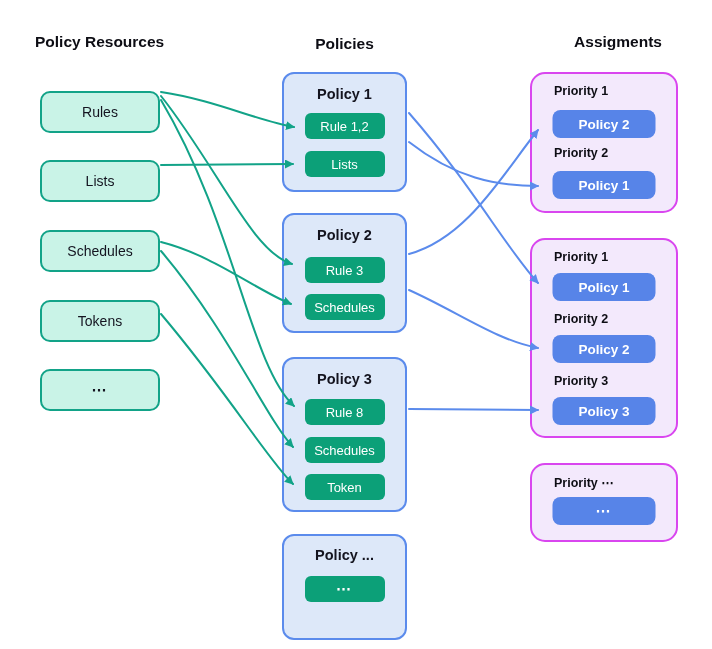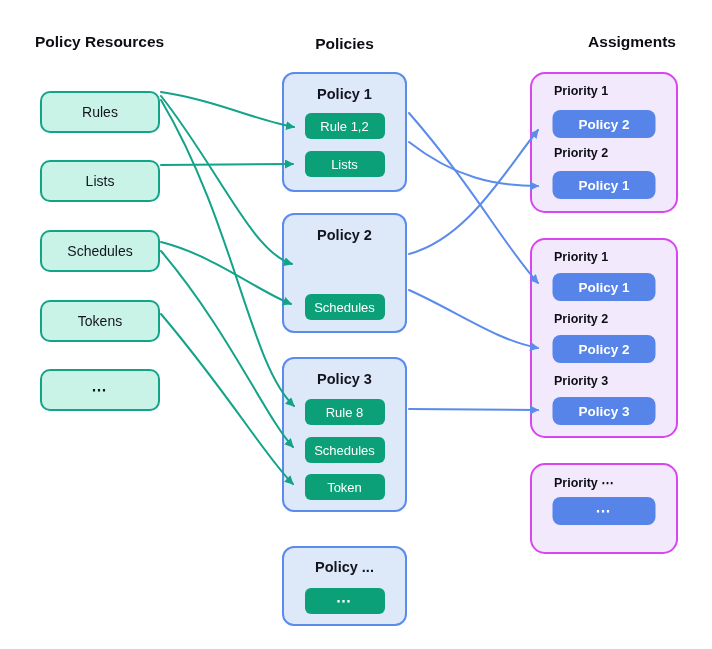--- a/index.html
+++ b/index.html
@@ -50,68 +50,69 @@
 
   svg.wires{position:absolute;left:0;top:0;z-index:2;pointer-events:none;}
 </style>
 </head>
 <body>
 
 <div class="canvas">
 
   <div class="hdr" style="left:35px;top:33px">Policy Resources</div>
   <div class="hdr center" style="left:282px;width:125px;top:35px">Policies</div>
-  <div class="hdr center" style="left:558px;width:148px;top:33px">Assigments</div>
+  <div class="hdr center" style="left:544px;width:148px;top:33px">Assigments</div>
 
   <div class="res-box" style="top:75px">Rules</div>
   <div class="res-box" style="top:144px">Lists</div>
   <div class="res-box" style="top:214px">Schedules</div>
   <div class="res-box" style="top:284px">Tokens</div>
   <div class="res-box dots" style="top:353px">⋯</div>
 
   <div class="pgroup" style="top:72px;height:120px">
     <div class="ptitle" style="top:12px">Policy 1</div>
     <div class="chip-green" style="top:39px">Rule 1,2</div>
     <div class="chip-green" style="top:77px">Lists</div>
   </div>
 
   <div class="pgroup" style="top:213px;height:120px">
     <div class="ptitle" style="top:12px">Policy 2</div>
+    <div class="chip-green" style="top:42px">Rule 3</div>
     <div class="chip-green" style="top:79px">Schedules</div>
   </div>
 
   <div class="pgroup" style="top:357px;height:155px">
     <div class="ptitle" style="top:12px">Policy 3</div>
     <div class="chip-green" style="top:40px">Rule 8</div>
     <div class="chip-green" style="top:78px">Schedules</div>
     <div class="chip-green" style="top:115px">Token</div>
   </div>
 
-  <div class="pgroup" style="top:546px;height:80px">
+  <div class="pgroup" style="top:534px;height:106px">
     <div class="ptitle" style="top:11px">Policy ...</div>
     <div class="chip-green dots" style="top:40px">⋯</div>
   </div>
 
   <div class="agroup" style="top:72px;height:141px">
     <div class="prio" style="top:10px">Priority 1</div>
     <div class="chip-blue" style="top:36px">Policy 2</div>
     <div class="prio" style="top:72px">Priority 2</div>
     <div class="chip-blue" style="top:97px">Policy 1</div>
   </div>
 
   <div class="agroup" style="top:238px;height:200px">
     <div class="prio" style="top:10px">Priority 1</div>
     <div class="chip-blue" style="top:33px">Policy 1</div>
     <div class="prio" style="top:72px">Priority 2</div>
     <div class="chip-blue" style="top:95px">Policy 2</div>
     <div class="prio" style="top:134px">Priority 3</div>
     <div class="chip-blue" style="top:157px">Policy 3</div>
   </div>
 
-  <div class="agroup" style="top:463px;height:91px">
+  <div class="agroup" style="top:463px;height:79px">
     <div class="prio" style="top:10px">Priority ⋯</div>
     <div class="chip-blue dots" style="top:32px">⋯</div>
   </div>
 
   <svg class="wires" width="712" height="649" viewBox="0 0 712 649">
     <defs>
       <marker id="tealArrow" markerUnits="userSpaceOnUse" markerWidth="10" markerHeight="10" refX="8" refY="4.5" orient="auto">
         <path d="M0,0 L9,4.5 L0,9 z" fill="#12A388"></path>
       </marker>
       <marker id="blueArrow" markerUnits="userSpaceOnUse" markerWidth="10" markerHeight="10" refX="8" refY="4.5" orient="auto">

